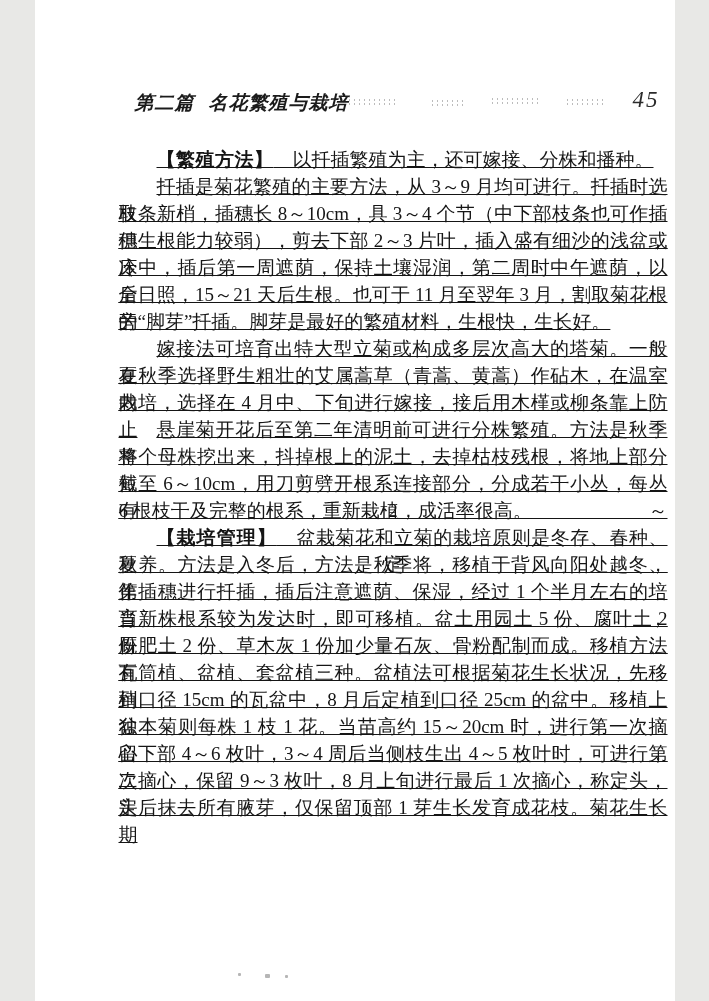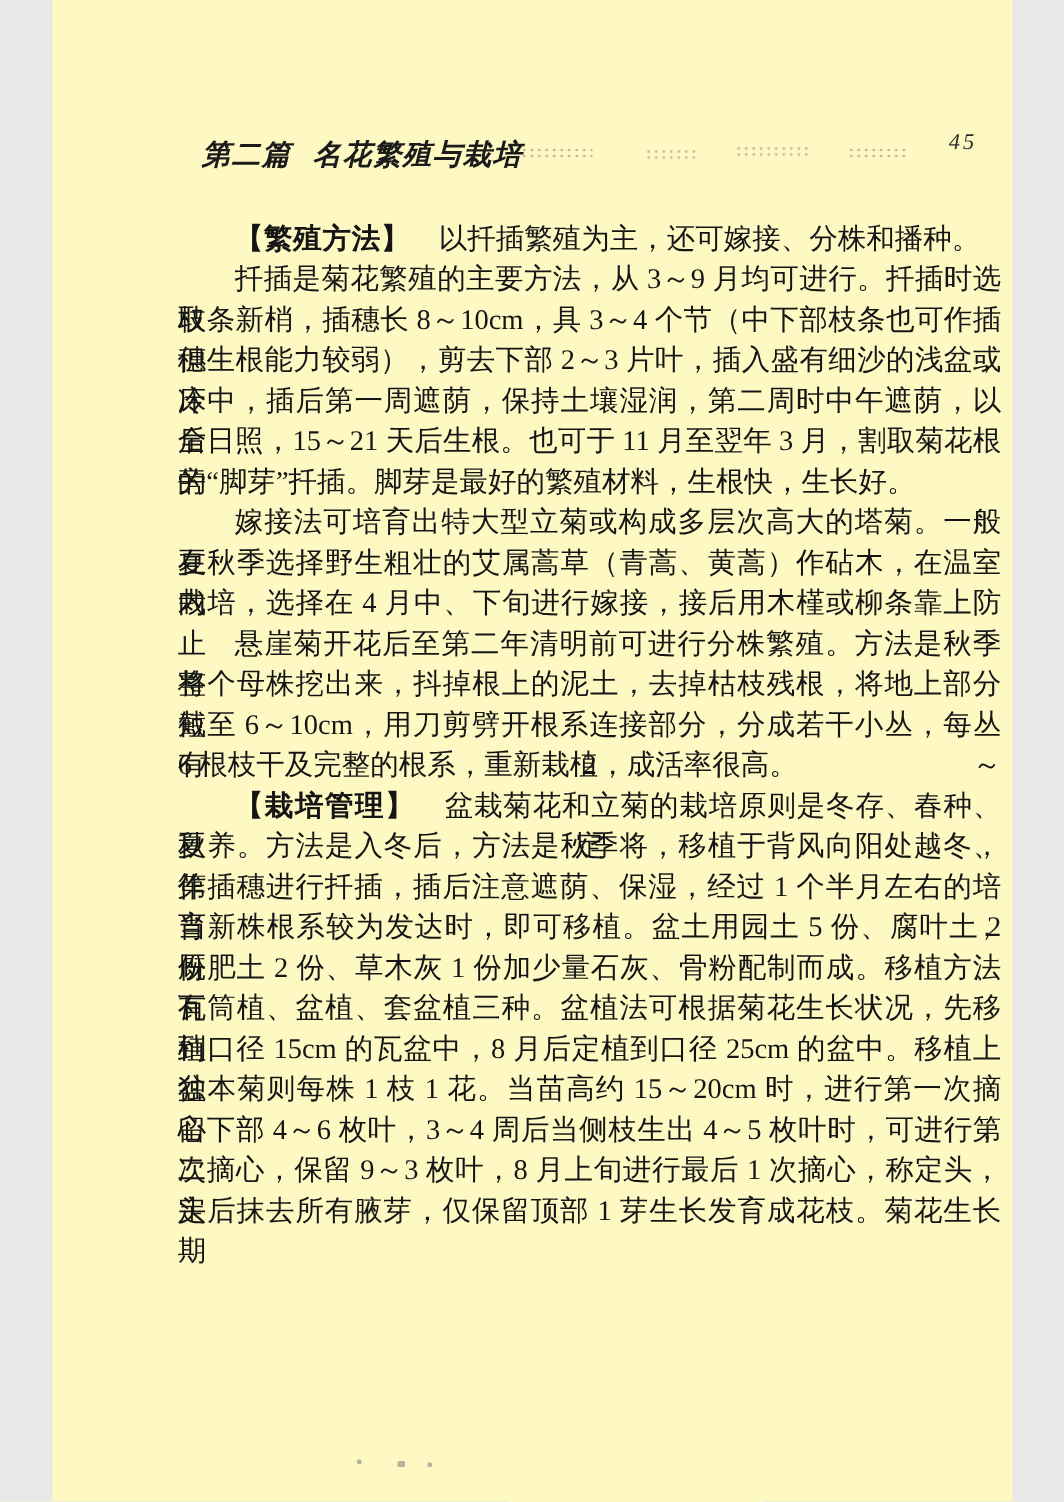--- a/index.html
+++ b/index.html
@@ -1,56 +1,56 @@
 <!DOCTYPE html>
 <html><head>
 <meta charset="utf-8">
 <style>
   html,body { margin:0; padding:0; background:#e8e8e6; }
   .page {
     position:relative;
     width:640px; height:1001px;
     margin:0 auto;
-    background:#fef9c3;
+    background:#ffffff;
     overflow:hidden;
     font-family:"Liberation Serif","DejaVu Serif",serif;
     color:#151515;
   }
   
   .running-head {
     position:absolute; top:90px; left:100px; right:60px; height:26px;
   }
   .head-title {
     font-family:"Liberation Sans","DejaVu Sans",sans-serif;
     font-weight:bold; font-style:italic;
     font-size:19px; color:#1b1b1b; letter-spacing:1px;
     white-space:nowrap;
   }
   .head-section { margin-right:14px; }
   .page-number {
     position:absolute; top:-3px; left:498px;
     font-family:"Liberation Serif","DejaVu Serif",serif;
-    font-style:italic; font-size:15px; color:#2b2b2b; letter-spacing:2px;
+    font-style:italic; font-size:23px; color:#2b2b2b; letter-spacing:2px;
   }
   
   .bleed {
     position:absolute; height:8px; opacity:.4;
     background-image:radial-gradient(circle,#5a5a5a 0.8px,transparent 1.1px);
     background-size:5px 4px;
     filter:blur(.4px);
   }
   
   .body-text {
     position:absolute; top:146px; left:84px; width:549px;
     font-size:19px;
   }
   .line {
     height:27px; line-height:27px;
     text-align:justify; text-align-last:justify;
-    overflow:visible; white-space:normal;
+    overflow:visible; white-space:normal;text-decoration:underline;
   }
   .line.para-end { text-align-last:left; }
   .line.indent { text-indent:38px; }
   .section-head {
     font-family:"Liberation Sans","DejaVu Sans",sans-serif;
     font-weight:bold; letter-spacing:.5px;
   }
   
   .watermark {
     position:absolute; left:618px; top:917px;

